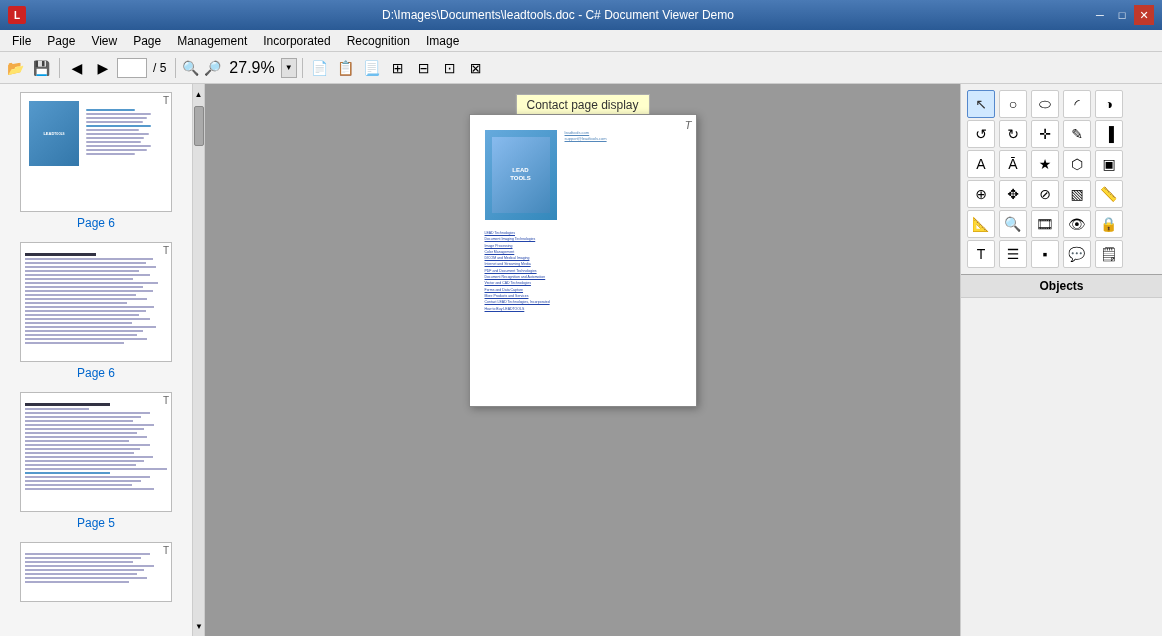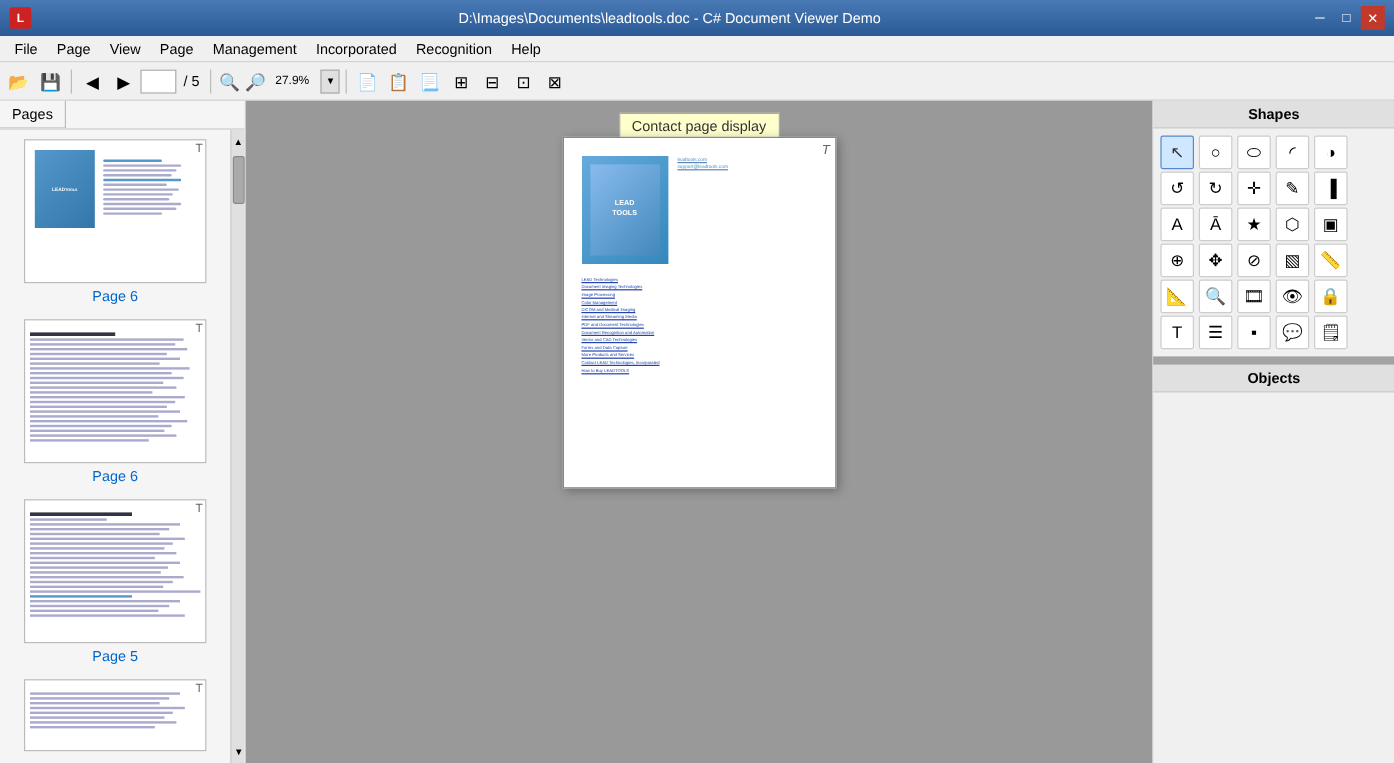--- a/index.html
+++ b/index.html
@@ -62,21 +62,21 @@
       display: flex; align-items: center; justify-content: center;
       font-size: 14px;
       border-radius: 2px;
     }
     .tb-separator { width: 1px; height: 20px; background: #bbb; margin: 0 3px; }
     .page-input {
       width: 30px; height: 20px; border: 1px solid #aaa; text-align: center; font-size: 12px; background: white;
     }
     .page-total { font-size: 12px; padding: 0 4px; }
     .zoom-btn { width: 20px; height: 20px; border: 1px solid transparent; background: transparent; cursor: pointer; display: flex; align-items: center; justify-content: center; font-size: 14px; }
-    .zoom-value { font-size: 10px; padding: 0 4px; min-width: 40px; }
+    .zoom-value { font-size: 16px; padding: 0 4px; min-width: 40px; }
     .zoom-dropdown { width: 16px; height: 20px; background: #e0e0e0; border: 1px solid #aaa; cursor: pointer; display: flex; align-items: center; justify-content: center; font-size: 8px; }
 
     
     #main {
       display: flex;
       height: calc(636px - 30px - 22px - 32px);
     }
 
     
     #left-panel {
@@ -283,21 +283,21 @@
       cursor: pointer;
       display: flex;
       align-items: center;
       justify-content: center;
       font-size: 14px;
       border-radius: 2px;
     }
     .shape-btn.active { background: #d0e8ff; border-color: #5588cc; }
     .objects-section {
       flex: 1;
-      border-top: 7px solid #a3a3a3;
+      border-top: 1px solid #a3a3a3;
     }
 
     
     .pages-list::-webkit-scrollbar { width: 0; }
   </style>
 </head>
 <body>
 
 <div id="titlebar">
   <div style="display:flex;align-items:center;gap:4px;">
@@ -312,21 +312,21 @@
 </div>
 
 <div id="menubar">
 <div class="menu-item">File</div>
     <div class="menu-item">Page</div>
     <div class="menu-item">View</div>
     <div class="menu-item">Page</div>
     <div class="menu-item">Management</div>
     <div class="menu-item">Incorporated</div>
     <div class="menu-item">Recognition</div>
-    <div class="menu-item">Help</div>
+    <div class="menu-item">Image</div>
   </div>
 
 <div id="toolbar">
 
   <button class="tb-btn" title="Open">📂</button>
   <button class="tb-btn" title="Save">💾</button>
   <div class="tb-separator"></div>
   <button class="tb-btn" title="Previous">◀</button>
   <button class="tb-btn" title="Next">▶</button>
   <input class="page-input" type="text" style="">
@@ -342,23 +342,20 @@
   <button class="tb-btn">📃</button>
   <button class="tb-btn">⊞</button>
   <button class="tb-btn">⊟</button>
   <button class="tb-btn">⊡</button>
   <button class="tb-btn">⊠</button>
 </div>
 
 <div id="main">
 
   <div id="left-panel">
-    <div style="display:flex;border-bottom:1px solid #ccc;">
-      <div id="pages-tab">Pages</div>
-    </div>
     <div class="left-panel-inner">
       <div class="pages-list">
 
         <div class="page-thumb">
           <div class="thumb-img">
             <span class="thumb-corner">T</span>
             <div class="thumb-box-1">
               <span style="font-size:4px;color:white;font-weight:bold;">LEAD</span>
               <span style="font-size:3px;color:white;">TOOLS</span>
             </div>
@@ -496,21 +493,20 @@
           <div class="doc-link-line">Forms and Data Capture</div>
           <div class="doc-link-line">More Products and Services</div>
           <div class="doc-link-line">Contact LEAD Technologies, Incorporated</div>
           <div class="doc-link-line">How to Buy LEADTOOLS</div>
         </div>
       </div>
     </div>
   </div>
 
   <div id="right-panel">
-    <div class="panel-header">Shapes</div>
     <div class="shapes-grid" id="shapes-grid">
     <div class="shape-btn active" style="color: rgb(51, 51, 51);">↖</div>
         <div class="shape-btn">○</div>
         <div class="shape-btn">⬭</div>
         <div class="shape-btn">◜</div>
         <div class="shape-btn">◑</div>
         <div class="shape-btn">↺</div>
         <div class="shape-btn">↻</div>
         <div class="shape-btn">✛</div>
         <div class="shape-btn">✎</div>

